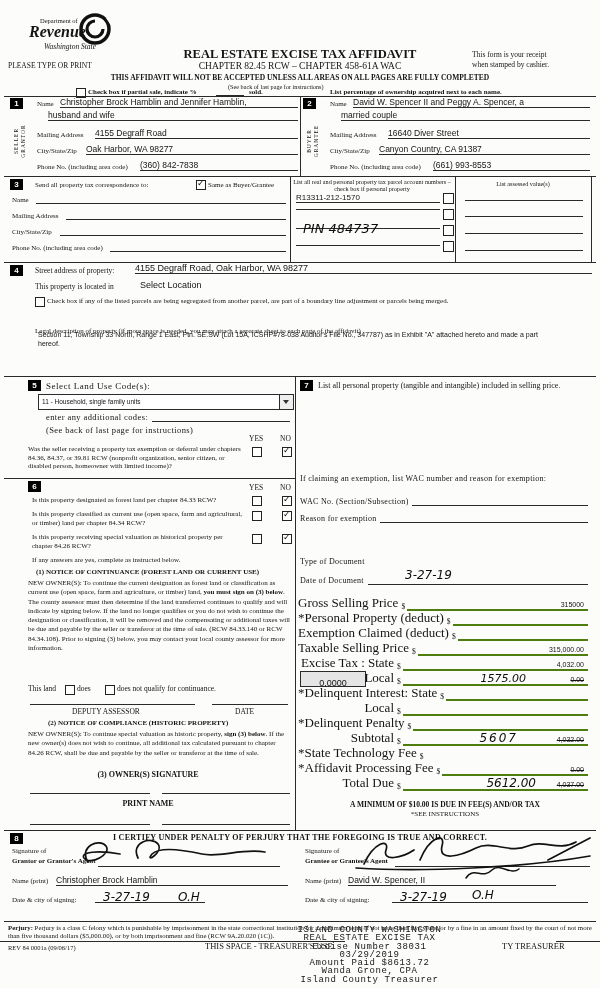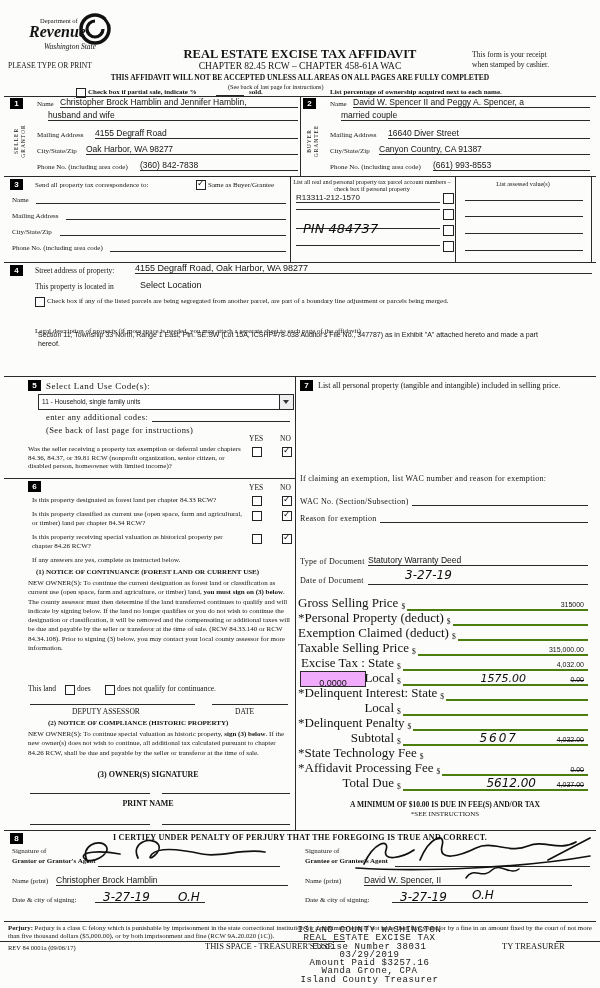--- a/index.html
+++ b/index.html
@@ -209,21 +209,20 @@
 
   <div class="badge" style="left:300px;top:380px;">7</div>
   <div class="abs f8" style="left:318px;top:381px;width:262px;line-height:10px;">List all  personal property (tangible and intangible) included in selling price.</div>
   <div class="abs f8" style="left:300px;top:474px;letter-spacing:0.3px;">If claiming an exemption, list WAC number and reason for exemption:</div>
   <div class="abs f8" style="left:300px;top:497px;letter-spacing:0.3px;">WAC No. (Section/Subsection)</div>
   <div class="abs ul" style="left:412px;top:505px;width:176px;"></div>
   <div class="abs f8" style="left:300px;top:514px;letter-spacing:0.3px;">Reason for exemption</div>
   <div class="abs ul" style="left:380px;top:522px;width:208px;"></div>
 
   <div class="abs f8" style="left:300px;top:557px;letter-spacing:0.3px;">Type of Document</div>
-  <div class="abs san ul" style="left:368px;top:555px;width:220px;font-size:8.5px;">Statutory Warranty Deed</div>
   <div class="abs f8" style="left:300px;top:576px;letter-spacing:0.3px;">Date of Document</div>
   <div class="abs ul" style="left:368px;top:584px;width:220px;"></div>
   <div class="abs hw" style="left:405px;top:568px;font-size:12px;">3-27-19</div>
 
   <div class="mrow" style="top:598px;">
     <span class="mlabel">Gross Selling Price</span>
       <span class="mdollar">$</span>
     <span class="mline">
         <span class="mprinted">315000</span>
       </span>
@@ -249,21 +248,21 @@
         <span class="mprinted">315,000.00</span>
       </span>
   </div>
   <div class="mrow" style="top:658px;">
     <span class="mlabel">Excise Tax : State</span>
       <span class="mdollar">$</span>
     <span class="mline">
         <span class="mprinted">4,032.00</span>
       </span>
   </div>
-  <div class="abs" style="left:300px;top:671px;width:64px;height:14px;border:1px solid #2a2a2a;background:#f0abfc;text-align:center;">
+  <div class="abs" style="left:300px;top:671px;width:64px;height:14px;border:1px solid #2a2a2a;background:#e5e5e5;text-align:center;">
     <span class="san f9">0.0000</span>
   </div>
   <div class="mrow" style="top:673px;">
     <span class="mlabel">Local</span>
       <span class="mdollar">$</span>
     <span class="mline">
       <span class="hw mwritten">1575.00</span>
       <span class="mstruck">0.00</span>
     </span>
   </div>
@@ -334,21 +333,21 @@
 
   <div class="abs f7" style="left:305px;top:847px;">Signature of</div>
   <div class="abs b f7" style="left:305px;top:857px;">Grantee or Grantee's Agent</div>
   <div class="abs ul" style="left:395px;top:866px;width:195px;"></div>
   <div class="abs" style="left:352px;top:830px;">
     <svg width="240" height="42" viewBox="0 0 240 42">
       <path d="M12,34 C22,12 38,8 34,20 C30,32 50,28 62,20 M68,30 C78,6 94,2 90,16 C86,32 108,26 124,18 C140,10 158,24 176,16 C192,9 206,22 224,12 M4,38 C70,42 170,38 238,26 M196,30 L238,8" fill="none" stroke="#111" stroke-width="1.7" stroke-linecap="round"></path>
     </svg>
   </div>
   <div class="abs f7" style="left:305px;top:877px;">Name (print)</div>
-  <div class="abs san ul" style="left:364px;top:875px;width:208px;font-size:8.5px;">David W. Spencer, II</div>
+  <div class="abs san ul" style="left:348px;top:875px;width:208px;font-size:8.5px;">David W. Spencer, II</div>
   <div class="abs" style="left:462px;top:864px;">
     <svg width="60" height="18" viewBox="0 0 60 18">
       <path d="M4,14 C12,2 20,16 30,6 C38,-2 48,12 57,5" fill="none" stroke="#111" stroke-width="1.5" stroke-linecap="round"></path>
     </svg>
   </div>
   <div class="abs f7" style="left:305px;top:896px;">Date &amp; city of signing:</div>
   <div class="abs ul" style="left:392px;top:902px;width:196px;"></div>
   <div class="abs hw" style="left:400px;top:890px;font-size:12px;">3-27-19</div>
   <div class="abs hw" style="left:472px;top:888px;font-size:12px;">O.H</div>
 
@@ -361,18 +360,18 @@
 
   <div class="abs f65" style="left:8px;top:944px;">REV 84 0001a (09/06/17)</div>
   <div class="abs ser f85" style="left:205px;top:941px;">THIS SPACE - TREASURER'S USE</div>
   <div class="abs ser f85" style="left:502px;top:941px;">TY TREASURER</div>
 
   <div class="abs mono" style="left:262px;top:926px;width:215px;text-align:center;font-size:9px;line-height:8.3px;letter-spacing:0.6px;color:#161616;">
     <div>ISLAND COUNTY WASHINGTON</div>
     <div>REAL ESTATE EXCISE TAX</div>
     <div>Excise Number 38031</div>
     <div>03/29/2019</div>
-    <div>Amount Paid $3257.16</div>
+    <div>Amount Paid $8613.72</div>
     <div>Wanda Grone, CPA</div>
     <div>Island County Treasurer</div>
   </div>
 
 </div>
 
 </body></html>

